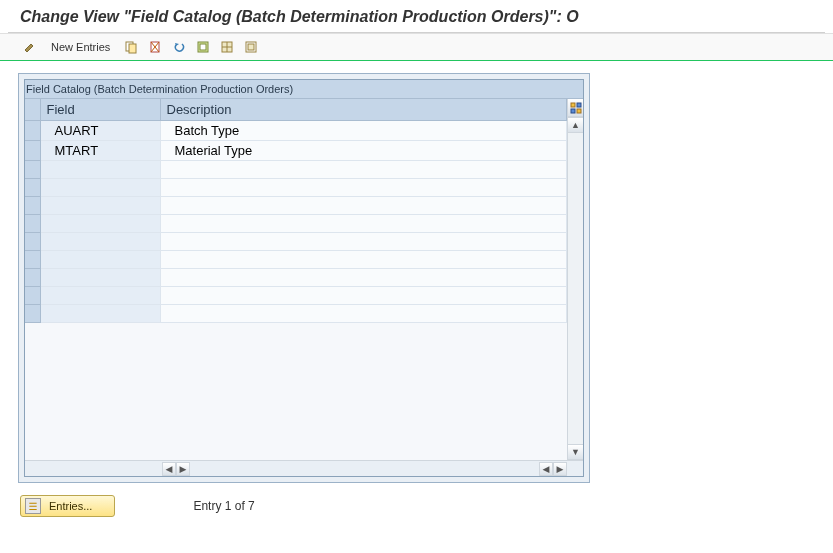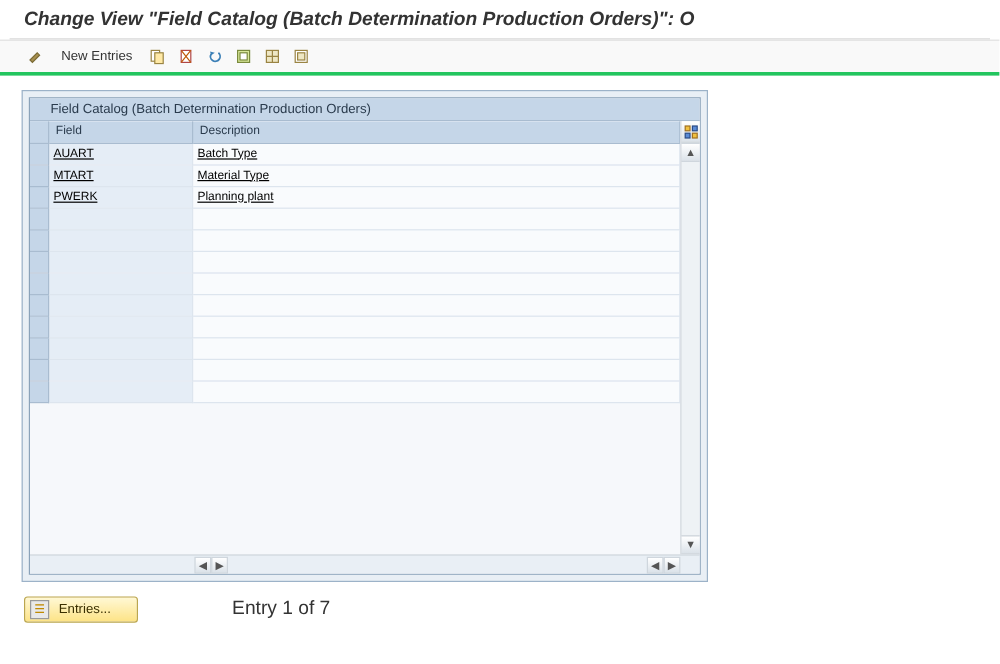--- a/index.html
+++ b/index.html
@@ -25,21 +25,21 @@
       background: #d0d0d0;
       margin: 0 8px;
     }
     .toolbar {
       display: flex;
       align-items: center;
       gap: 4px;
       padding: 3px 20px;
       background: #f9f9f9;
       border-top: 1px solid #e0e0e0;
-      border-bottom: 3px solid #22c55e;
+      border-bottom: 1px solid #22c55e;
     }
     .tb-btn {
       display: inline-flex;
       align-items: center;
       justify-content: center;
       min-width: 20px;
       height: 20px;
       cursor: pointer;
       background: transparent;
       border: 1px solid transparent;
@@ -74,67 +74,66 @@
       background: #fff;
       flex: 1;
       display: flex;
       flex-direction: column;
       min-height: 0;
     }
     .caption-row {
       background: #c5d6e8;
       color: #2a3b4d;
       font-size: 11px;
-      padding: 3px 17px;
+      padding: 3px 1px;
       border-bottom: 1px solid #a9bcd0;
     }
     .grid-area {
       display: flex;
       flex: 1;
       min-height: 0;
     }
     .data-grid {
       flex: 1;
       background: #f6f8fb;
       overflow: hidden;
       display: flex;
       flex-direction: column;
       min-height: 0;
     }
     table {
       border-collapse: collapse;
       width: 100%;
       table-layout: fixed;
-      font-size: 10px;
+      font-size: 13px;
     }
     thead th {
       background: #c5d6e8;
       color: #2a3b4d;
       text-align: left;
       font-weight: normal;
       padding: 3px 6px;
       border-right: 1px solid #a9bcd0;
       border-bottom: 1px solid #a9bcd0;
       height: 18px;
     }
     .geom-col {
       width: 15px;
       background: #c5d6e8;
     }
     .field-col { width: 120px; }
     .desc-col { width: auto; }
     tbody td {
-      padding: 2px 4px;
+      padding: 2px 14px;
       border-right: 1px solid #dde5ee;
       border-bottom: 1px solid #dde5ee;
       height: 18px;
       background: #f9fbfd;
       white-space: nowrap;
       overflow: hidden;
-      text-decoration: underline;
     }
     tbody td.sel {
       background: #c5d6e8;
       border-right: 1px solid #a9bcd0;
       border-bottom: 1px solid #a9bcd0;
     }
     tbody td.field {
       background: #e5edf6;
     }
     .vscroll {
@@ -205,21 +204,21 @@
       cursor: pointer;
       color: #3a2f00;
       font-size: 11px;
     }
     .position-btn .picon {
       width: 16px; height: 16px;
       display: inline-flex; align-items: center; justify-content: center;
       background: #e8e8e8; border: 1px solid #999;
       font-size: 10px; color: #c08a00;
     }
-    .entry-text { font-size: 16px; color: #333; }
+    .entry-text { font-size: 12px; color: #333; }
     svg { display: block; }
   </style>
 </head>
 <body>
 
 <div class="page-title">Change View "Field Catalog (Batch Determination Production Orders)": O</div>
 <div class="divider"></div>
 
 <div class="toolbar">
   <span class="tb-btn" title="Toggle">
@@ -287,25 +286,20 @@
           <tbody id="table-body">
               <tr>
                 <td class="sel"></td>
                 <td class="field">AUART</td>
                 <td>Batch Type</td>
               </tr>
               <tr>
                 <td class="sel"></td>
                 <td class="field">MTART</td>
                 <td>Material Type</td>
-              </tr>
-              <tr>
-                <td class="sel"></td>
-                <td class="field">PWERK</td>
-                <td>Planning plant</td>
               </tr>
               <tr class="empty">
                 <td class="sel"></td>
                 <td class="field"></td>
                 <td></td>
               </tr>
               <tr class="empty">
                 <td class="sel"></td>
                 <td class="field"></td>
                 <td></td>

